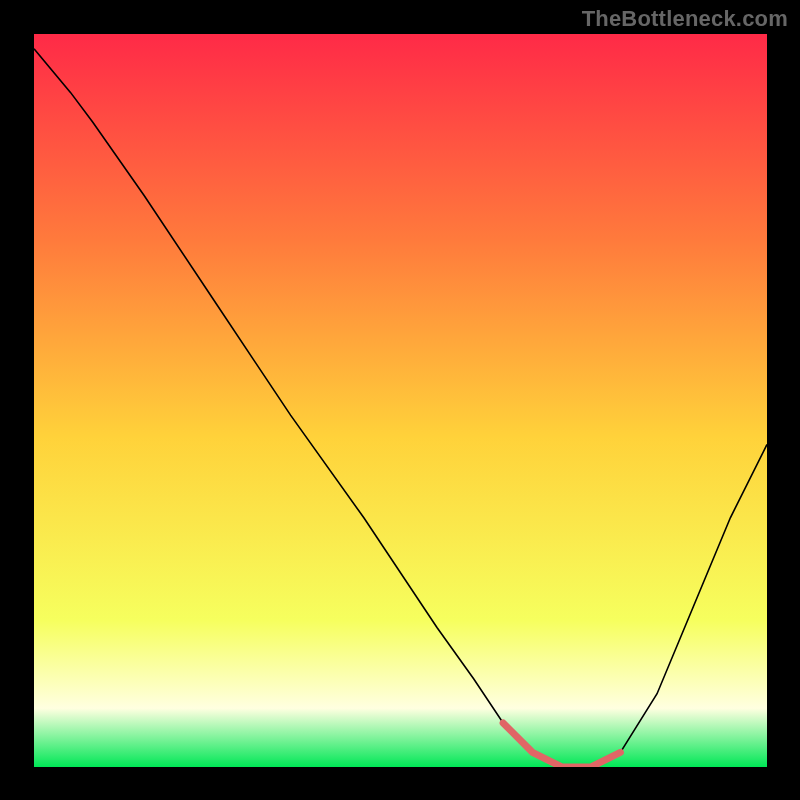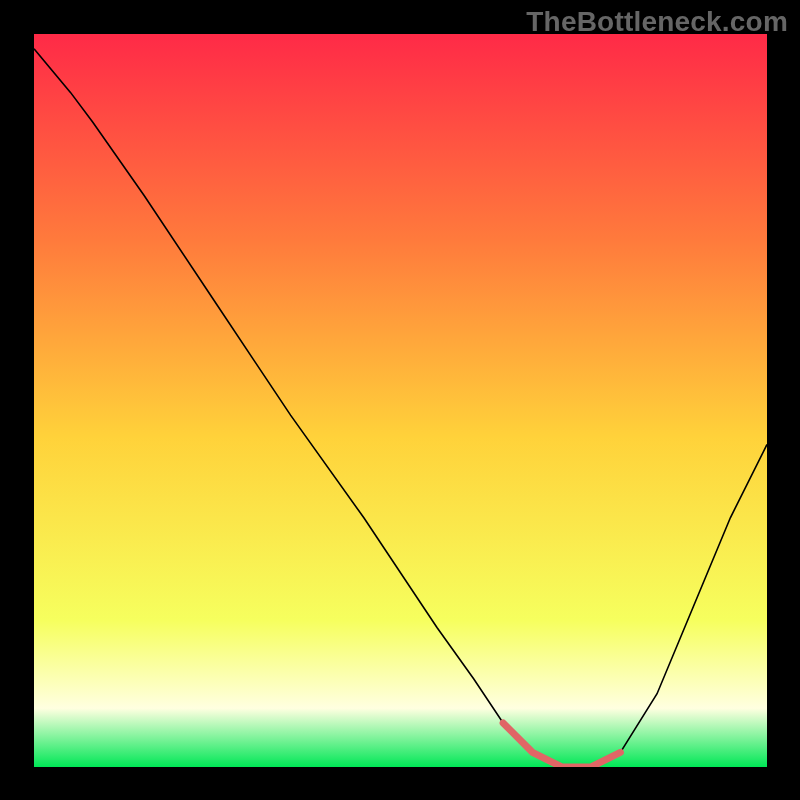--- a/index.html
+++ b/index.html
@@ -15,21 +15,21 @@
     position: relative;
     width: 800px;
     height: 800px;
     background: #000;
   }
   .watermark {
     position: absolute;
     top: 6px;
     right: 12px;
     color: #666;
-    font-size: 28px;
+    font-size: 22px;
     font-weight: 600;
     letter-spacing: 0.2px;
     z-index: 20;
     user-select: none;
   }
   svg.chart {
     position: absolute;
     left: 34px;
     top: 34px;
     width: 733px;

